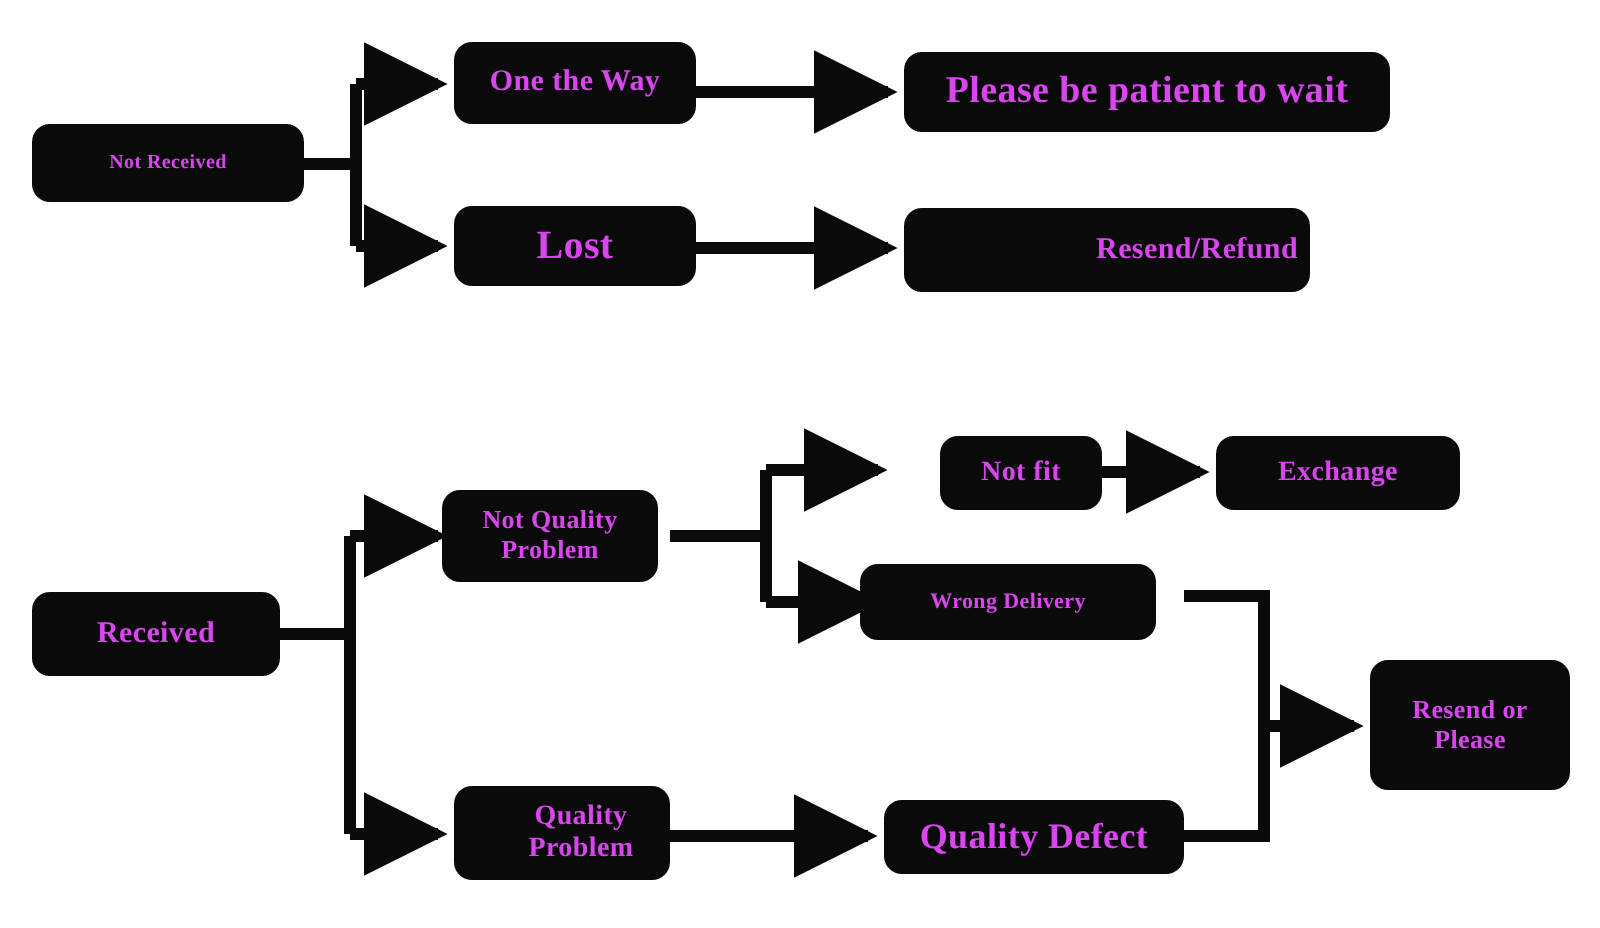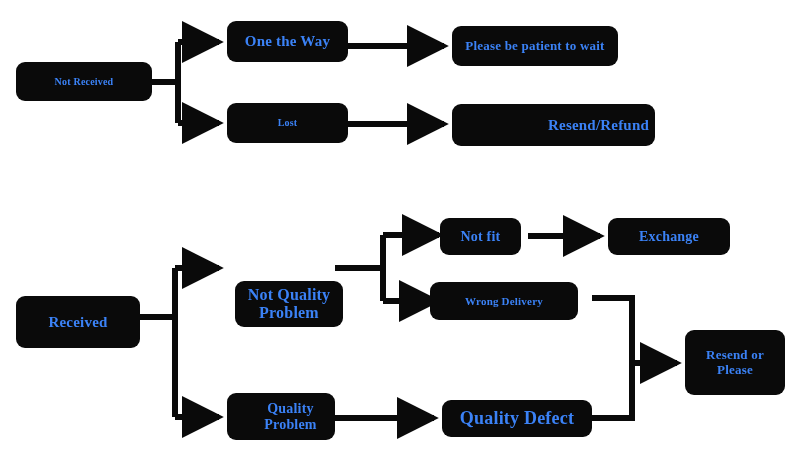--- a/index.html
+++ b/index.html
@@ -17,49 +17,49 @@
   #flow-canvas {
     position: absolute;
     left: 0;
     top: 0;
     width: 800px;
     height: 464px;
   }
   .node {
     position: absolute;
     background: #0a0a0a;
-    color: #3b82f6;
+    color: #d946ef;
     border-radius: 9px;
     display: flex;
     align-items: center;
     justify-content: center;
     text-align: center;
     font-weight: bold;
     font-family: "Liberation Serif", "DejaVu Serif", serif;
     letter-spacing: 0.2px;
     line-height: 1.12;
     box-sizing: border-box;
     padding: 2px 6px;
     z-index: 3;
     user-select: none;
   }
   .node span { display: block; }
 
   
   #n-not-received   { left:16px;  top:62px;  width:136px; height:39px; font-size:10px; }
   #n-on-the-way     { left:227px; top:21px;  width:121px; height:41px; font-size:15px; }
-  #n-lost           { left:227px; top:103px; width:121px; height:40px; font-size:10px; }
-  #n-please-wait    { left:452px; top:26px;  width:166px; height:40px; font-size:13px; }
+  #n-lost           { left:227px; top:103px; width:121px; height:40px; font-size:20px; }
+  #n-please-wait    { left:452px; top:26px;  width:243px; height:40px; font-size:19px; }
   #n-resend-refund  { left:452px; top:104px; width:203px; height:42px; font-size:15px;justify-content:flex-end; }
 
   
-  #n-received       { left:16px;  top:296px; width:124px; height:52px; font-size:15px; }
-  #n-not-quality    { left:235px; top:245px; width:108px; height:46px; font-size:16px;margin-top:36px; }
+  #n-received       { left:16px;  top:296px; width:124px; height:42px; font-size:15px; }
+  #n-not-quality    { left:221px; top:245px; width:108px; height:46px; font-size:13px; }
   #n-quality-prob   { left:227px; top:393px; width:108px; height:47px; font-size:14px;padding-left:25px; }
-  #n-not-fit        { left:440px; top:218px; width:81px;  height:37px; font-size:14px;font-family:Liberation Serif, serif; }
+  #n-not-fit        { left:470px; top:218px; width:81px;  height:37px; font-size:14px;font-family:Liberation Serif, serif; }
   #n-exchange       { left:608px; top:218px; width:122px; height:37px; font-size:14px; }
   #n-wrong-delivery { left:430px; top:282px; width:148px; height:38px; font-size:11px;text-align:right; }
   #n-quality-defect { left:442px; top:400px; width:150px; height:37px; font-size:18px; }
   #n-resend-or-ref  { left:685px; top:330px; width:100px; height:65px; font-size:13px; }
 </style>
 </head>
 <body>
 
 <svg id="flow-canvas" viewBox="0 0 800 464" xmlns="http://www.w3.org/2000/svg">
   <defs>

